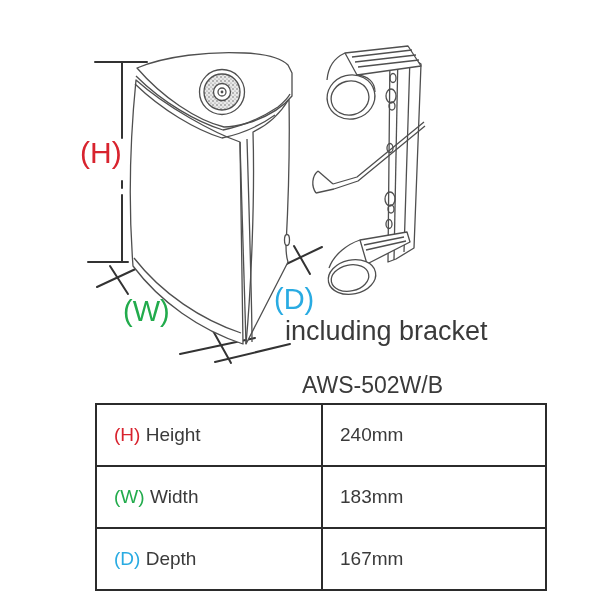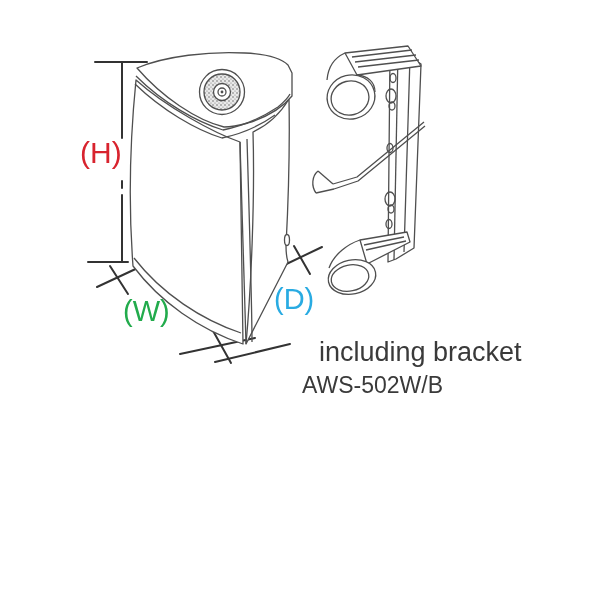--- a/index.html
+++ b/index.html
@@ -5,21 +5,21 @@
   html,body{margin:0;padding:0;background:#fff;}
   .sheet{
     position:relative;width:610px;height:610px;background:#ffffff;overflow:hidden;
     font-family:"Liberation Sans", sans-serif;color:#3a3a3a;
   }
   .art{position:absolute;left:0;top:0;width:610px;height:610px;}
   .dim-label{position:absolute;font-size:29px;line-height:1;white-space:nowrap;}
   .label-h{left:80px;top:138px;font-size:30px;}
   .label-w{left:123px;top:297px;}
   .label-d{left:274px;top:285px;}
-  .note{position:absolute;left:319px;top:318px;font-size:27px;line-height:1;white-space:nowrap;margin-top:21px;}
+  .note{position:absolute;left:285px;top:318px;font-size:27px;line-height:1;white-space:nowrap;}
   .model{position:absolute;left:302px;top:372px;width:205px;
          font-size:23px;color:#3a3a3a;white-space:nowrap;}
   table.spec{
     position:absolute;left:95px;top:403px;border-collapse:collapse;
     width:412px;height:188px;table-layout:fixed;
   }
   table.spec td{
     border:2px solid #2b2b2b;font-size:19px;color:#3a3a3a;
     padding:0 0 0 17px;vertical-align:middle;background:#fff;
   }
@@ -124,14 +124,39 @@
   </svg>
 
   <div class="dim-label label-h" style="color: rgb(216, 35, 46);">(H)</div>
   <div class="dim-label label-w" style="color: rgb(34, 171, 76);">(W)</div>
   <div class="dim-label label-d" style="color: rgb(41, 171, 226);">(D)</div>
 
   <div class="note">including bracket</div>
 
   <div class="model">AWS-502W/B</div>
 
+  <table class="spec">
+    <tbody>
+      <tr>
+        <td class="c1">
+          <span style="color: rgb(216, 35, 46);">(H)</span>
+          <span>Height</span>
+        </td>
+        <td class="c2">240mm</td>
+      </tr>
+      <tr>
+        <td class="c1">
+          <span style="color: rgb(34, 171, 76);">(W)</span>
+          <span>Width</span>
+        </td>
+        <td class="c2">183mm</td>
+      </tr>
+      <tr>
+        <td class="c1">
+          <span style="color: rgb(41, 171, 226);">(D)</span>
+          <span>Depth</span>
+        </td>
+        <td class="c2">167mm</td>
+      </tr>
+    </tbody>
+  </table>
 
 </div>
 
 </body></html>

